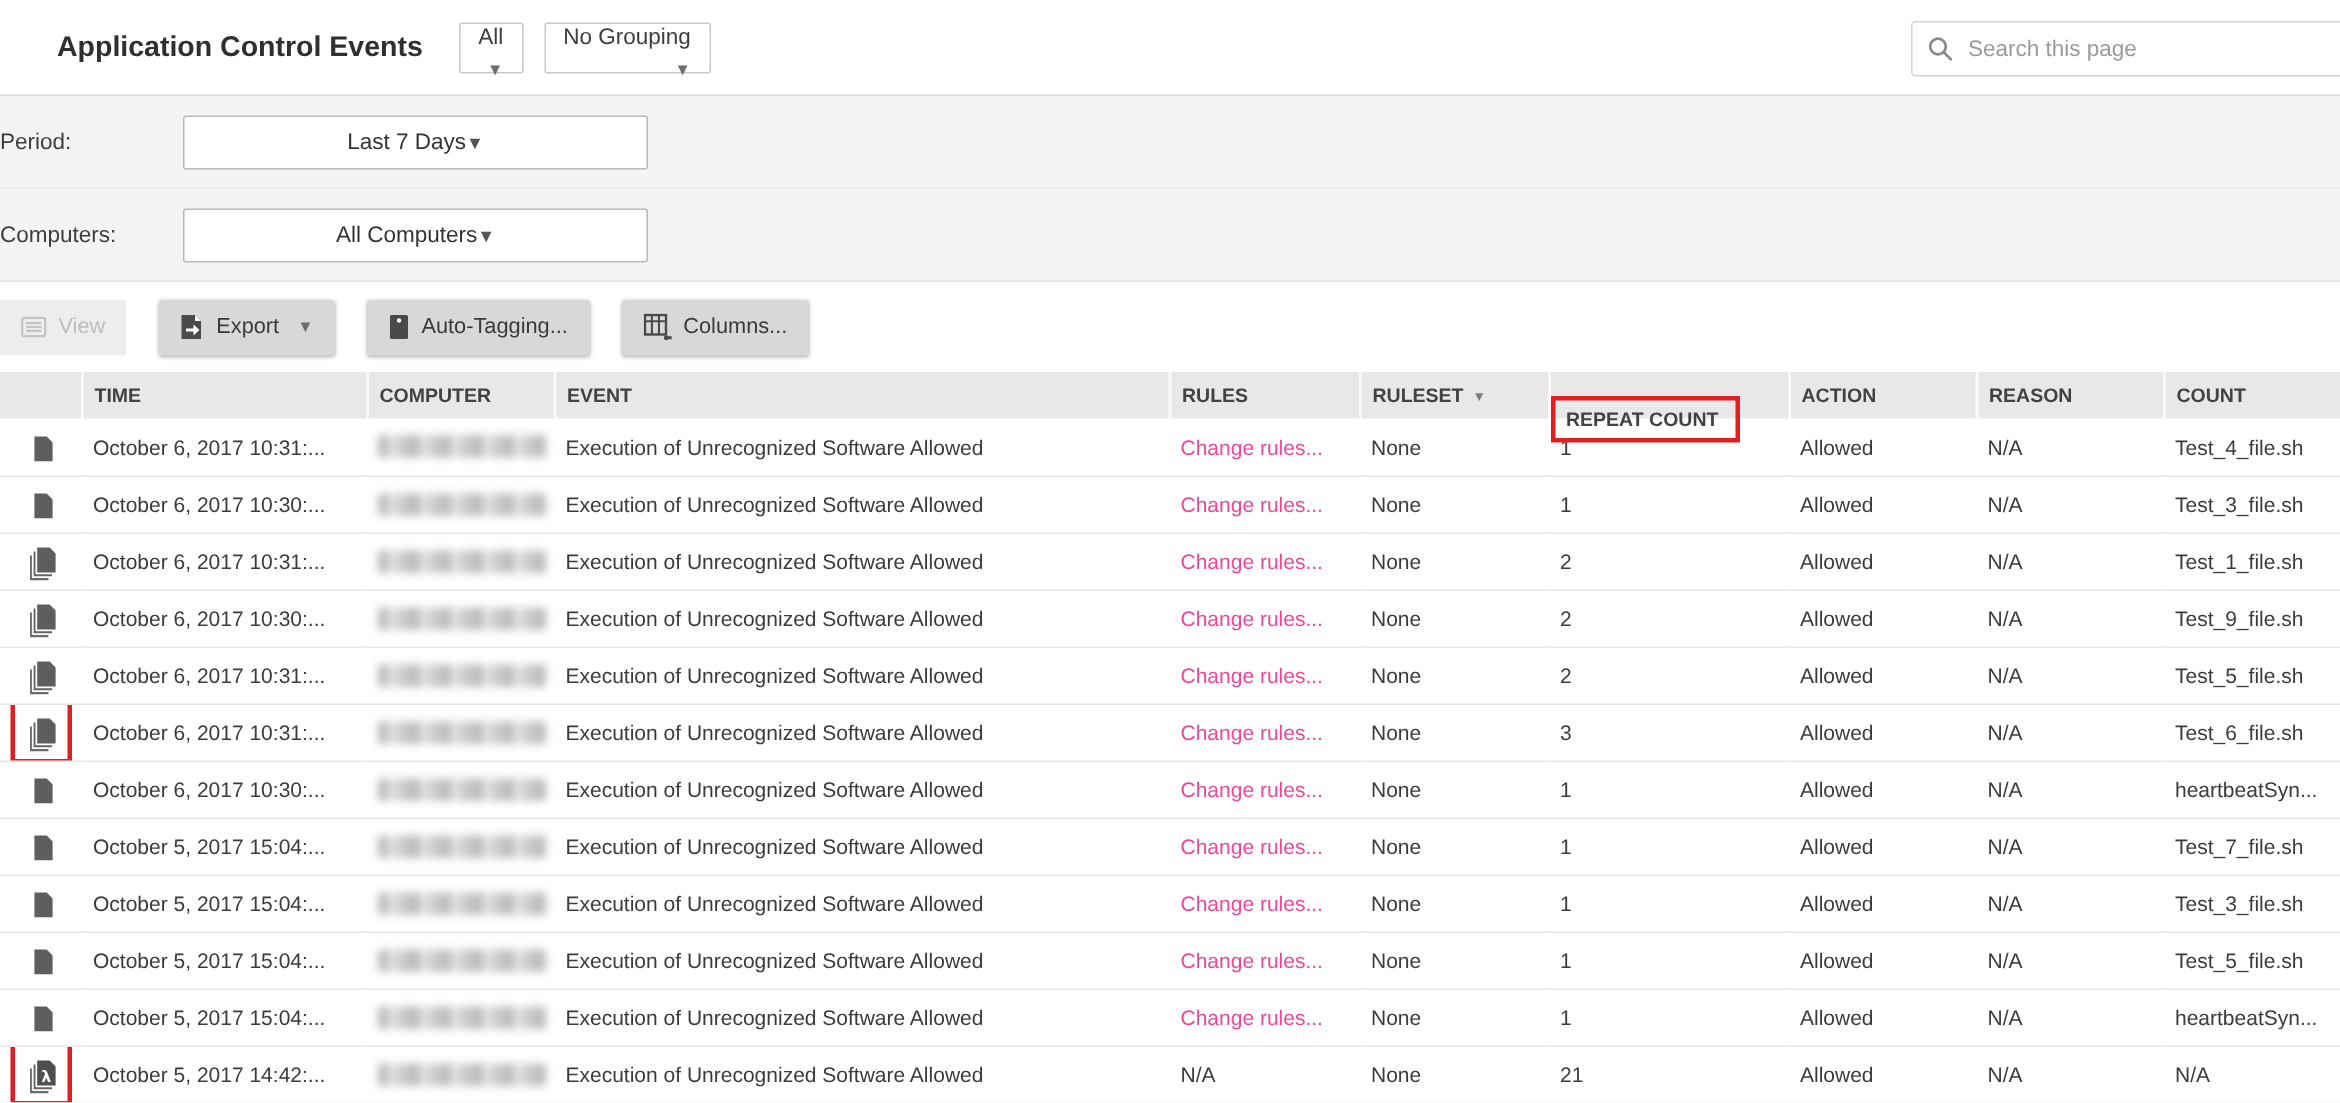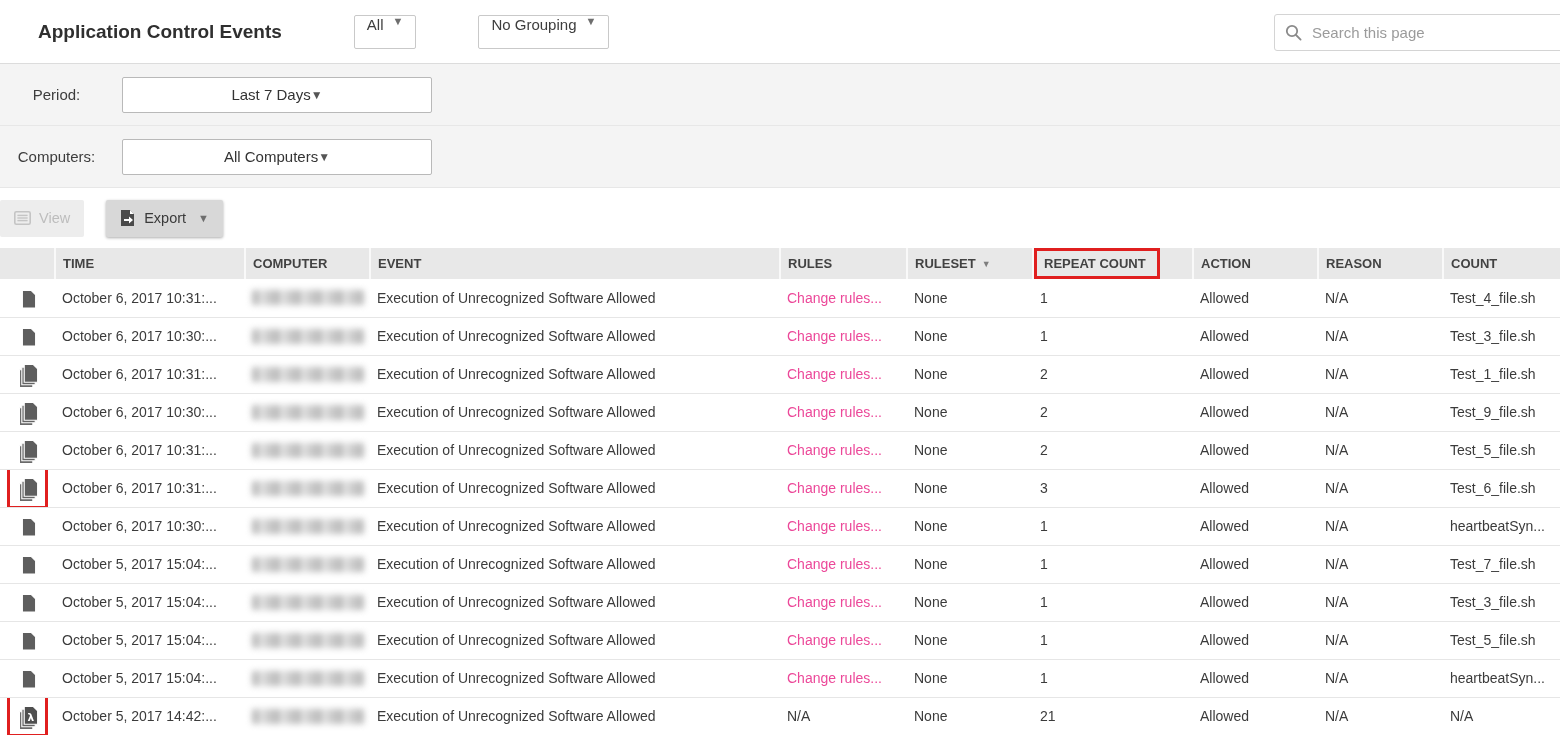--- a/index.html
+++ b/index.html
@@ -1,38 +1,38 @@
 <!DOCTYPE html>
 <html><head>
 <meta charset="utf-8">
 <style>
   * { margin:0; padding:0; box-sizing:border-box; }
   html,body { width:1560px; height:735px; overflow:hidden; background:#fff;
               font-family:"Liberation Sans", sans-serif; color:#3b3b3b; }
 
   
   .tophdr { position:relative; height:64px; background:#fff; border-bottom:1px solid #dcdcdc;
-            display:flex; align-items:center; padding-left:38px;gap:48px; }
+            display:flex; align-items:center; padding-left:38px; }
   .title { font-size:19px; font-weight:700; color:#2f2f2f; margin-right:24px; }
-  .hdr-dd { display:inline-flex; align-items:flex-start; gap:9px; height:34px; background:#fff;
+  .hdr-dd { display:inline-flex; align-items:flex-end; gap:9px; height:34px; background:#fff;
             border:1px solid #c9c9c9; border-radius:2px; padding:0 12px; font-size:15px;
-            color:#3d3d3d; margin-right:14px; cursor:pointer; }
+            color:#3d3d3d; margin-right:14px; cursor:pointer;flex-direction:column; }
   .caret { font-size:11px; color:#6e6e6e; line-height:1; }
   .search { position:absolute; right:-6px; top:14px; width:292px; height:37px;
             border:1px solid #d4d4d4; border-radius:3px; background:#fff;
             display:flex; align-items:center; padding:0 10px; }
   .search svg { flex:0 0 auto; margin-right:10px; }
   .search input { border:none; outline:none; font-size:15px; color:#444; width:100%;
                   font-family:"Liberation Sans", sans-serif; }
   .search input::placeholder { color:#9b9b9b; }
 
   
   .band { height:62px; background:#f4f4f4; border-bottom:1px solid #e7e7e7;
           display:flex; align-items:center; }
-  .band-label { width:122px; text-align:center; font-size:15px; color:#3d3d3d; padding-right:9px; }
+  .band-label { width:122px; text-align:left; font-size:15px; color:#3d3d3d; padding-right:9px; }
   .select { width:310px; height:36px; background:#fff; border:1px solid #b9b9b9; border-radius:2px;
             display:flex; align-items:center; justify-content:center;
             padding:0 13px; font-size:15px; color:#333; cursor:pointer; }
   .select .caret { color:#555; font-size:12px; }
 
   
   .toolbar { height:60px; background:#fff; display:flex; align-items:center; gap:22px; }
   .btn { display:inline-flex; align-items:center; gap:8px; height:37px; padding:0 14px;
          background:#d8d8d8; border:none; border-radius:2px; font-size:14.5px; color:#3a3a3a;
          font-family:"Liberation Sans", sans-serif; box-shadow:0 1px 3px rgba(0,0,0,0.32); cursor:pointer; }
@@ -40,21 +40,21 @@
   .btn .caret { margin-left:4px; }
 
   
   table { width:1560px; border-collapse:collapse; table-layout:fixed; }
   thead th { height:30px; background:#e8e8e8; border-right:2px solid #f9f9f9;
              font-size:13px; font-weight:700; color:#424242; text-align:left;
              padding:0 0 0 7px; white-space:nowrap;margin-top:16px; }
   thead th:last-child { border-right:none; }
   .sortcaret { font-size:9px; color:#7d7d7d; margin-left:6px; vertical-align:1px; }
   .redbox { display:inline-block; border:3px solid #e01f1f; padding:5px 11px 5px 7px;
-            margin-left:-7px; position:relative; top:0; background:transparent; }
+            margin-left:-7px; position:relative; top:16px; background:transparent; }
   tbody td { height:38px; border-bottom:1px solid #e6e6e6; font-size:14px; color:#3b3b3b;
              padding:0 4px 0 7px; white-space:nowrap; overflow:hidden; }
   tbody tr { background:#fff; }
   a.rules-link { color:#ec4899; text-decoration:none; cursor:pointer; }
   .c-icon { position:relative; padding:0 !important; }
   .iconbox { position:absolute; left:17px; top:8px; width:24px; height:24px;
              display:flex; align-items:center; justify-content:center; }
   .ring { display:none; position:absolute; left:7px; top:-4px; width:41px; height:43px;
           border:3px solid #e01f1f; pointer-events:none; z-index:3; }
   tr.hl .ring { display:block; }
@@ -110,20 +110,38 @@
     <span>View</span>
   </button>
   <button class="btn">
     <svg width="16" height="18" viewBox="0 0 16 18">
       <path d="M1 1 h9 l4 4 v12 h-13 z" fill="#4a4a4a"></path>
       <path d="M10 1 l4 4 h-4 z" fill="#fff"></path>
       <path d="M4 10 h5 v-2.6 l4 3.6 -4 3.6 v-2.6 h-5 z" fill="#fff"></path>
     </svg>
     <span>Export</span>
     <span class="caret">▼</span>
+  </button>
+  <button class="btn">
+    <svg width="14" height="18" viewBox="0 0 14 18">
+      <path d="M2 1 h10 a1 1 0 0 1 1 1 v14 a1 1 0 0 1 -1 1 h-10 a1 1 0 0 1 -1 -1 v-14 a1 1 0 0 1 1 -1 z" fill="#4a4a4a"></path>
+      <circle cx="7" cy="4.6" r="1.5" fill="#fff"></circle>
+    </svg>
+    <span>Auto-Tagging...</span>
+  </button>
+  <button class="btn">
+    <svg width="19" height="18" viewBox="0 0 19 18">
+      <rect x="1" y="1" width="14" height="13" fill="none" stroke="#4a4a4a" stroke-width="1.6"></rect>
+      <line x1="1" y1="5.2" x2="15" y2="5.2" stroke="#4a4a4a" stroke-width="1.4"></line>
+      <line x1="5.6" y1="1" x2="5.6" y2="14" stroke="#4a4a4a" stroke-width="1.4"></line>
+      <line x1="10.3" y1="1" x2="10.3" y2="14" stroke="#4a4a4a" stroke-width="1.4"></line>
+      <line x1="15.2" y1="14.6" x2="15.2" y2="17.8" stroke="#4a4a4a" stroke-width="2"></line>
+      <line x1="13.6" y1="16.2" x2="18.8" y2="16.2" stroke="#4a4a4a" stroke-width="2"></line>
+    </svg>
+    <span>Columns...</span>
   </button>
 </div>
 
 <table>
   <colgroup>
     <col style="width:55px">
       <col style="width:190px">
       <col style="width:125px">
       <col style="width:410px">
     <col style="width:127px">

